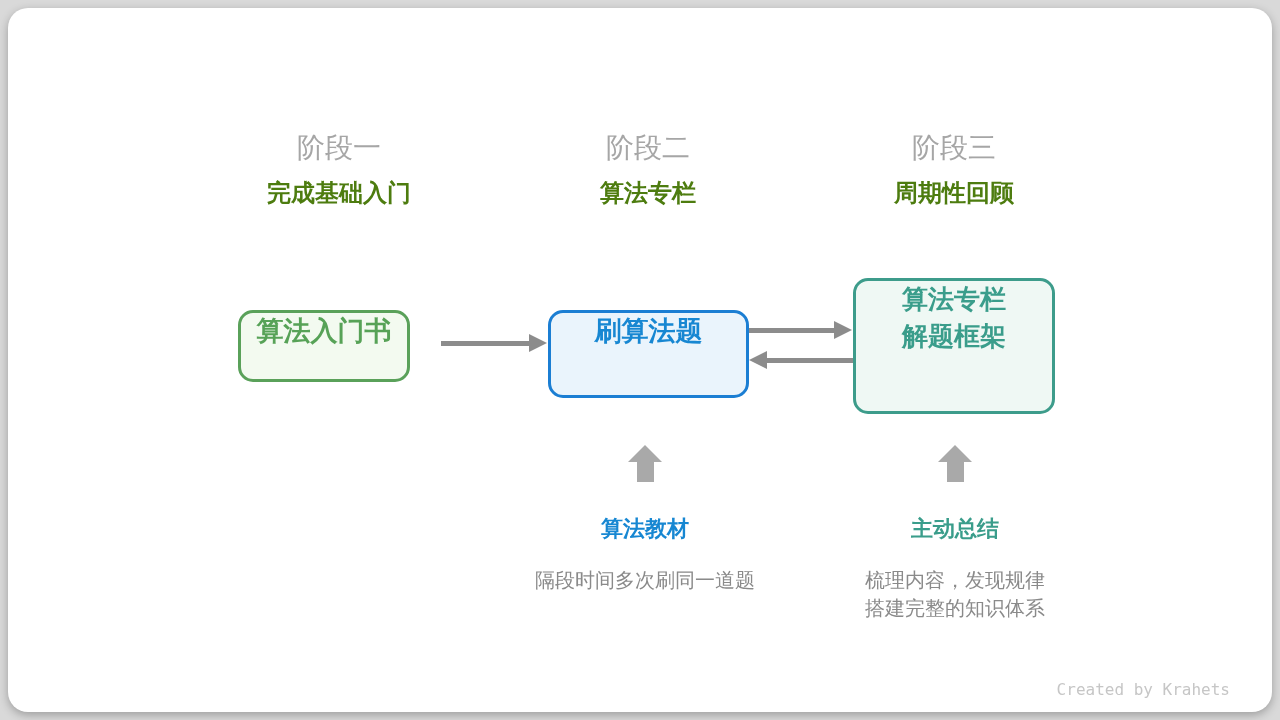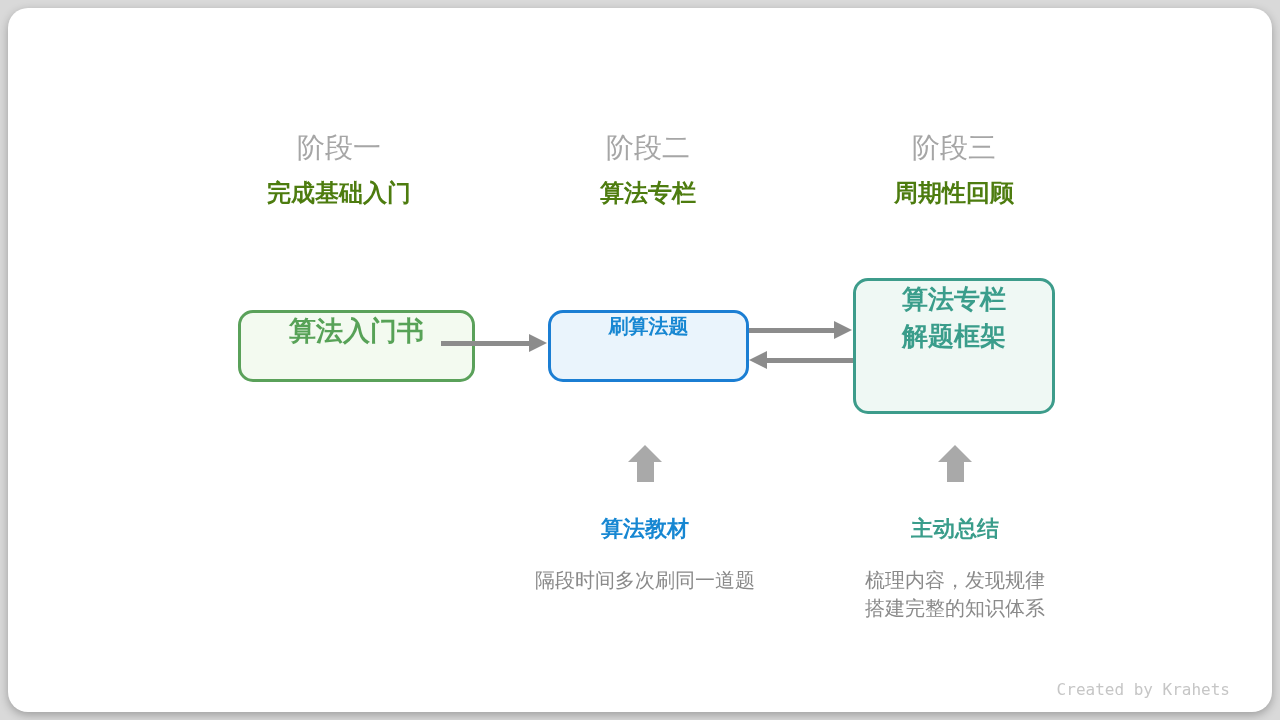--- a/index.html
+++ b/index.html
@@ -27,22 +27,22 @@
   
   .node {
     position:absolute; box-sizing:border-box;
     border:3px solid; border-radius:15px;
     display:flex; flex-direction:column; align-items:center; justify-content:flex-start;
     font-weight:bold; text-align:center;
   }
   .node.green { border-color:#5aa15a; background:#f3faf0; color:#57a257; }
   .node.blue  { border-color:#1b7ed3; background:#eaf4fc; color:#1787d2; }
   .node.teal  { border-color:#3d9c8b; background:#eff8f4; color:#3a9d8b; }
-  .node.n1 { left:230px; top:302px; width:237px; height:72px; font-size:27px; }
-  .node.n2 { left:540px; top:302px; width:201px; height:72px; font-size:20px; }
+  .node.n1 { left:230px; top:302px; width:172px; height:72px; font-size:27px; }
+  .node.n2 { left:540px; top:302px; width:201px; height:88px; font-size:27px; }
   .node.n3 { left:845px; top:270px; width:202px; height:136px; font-size:26px; line-height:37px; }
 
   
   .arrow-line { position:absolute; height:5px; background:#8c8c8c; }
   .arrow-head { position:absolute; width:0; height:0; }
   .a1-line { left:433px; top:333px; width:90px; }
   .a1-head { left:521px; top:326px; border-top:9px solid transparent; border-bottom:9px solid transparent; border-left:18px solid #8c8c8c; }
   .a2-line { left:741px; top:320px; width:86px; }
   .a2-head { left:826px; top:313px; border-top:9px solid transparent; border-bottom:9px solid transparent; border-left:18px solid #8c8c8c; }
   .a3-line { left:759px; top:350px; width:86px; }

